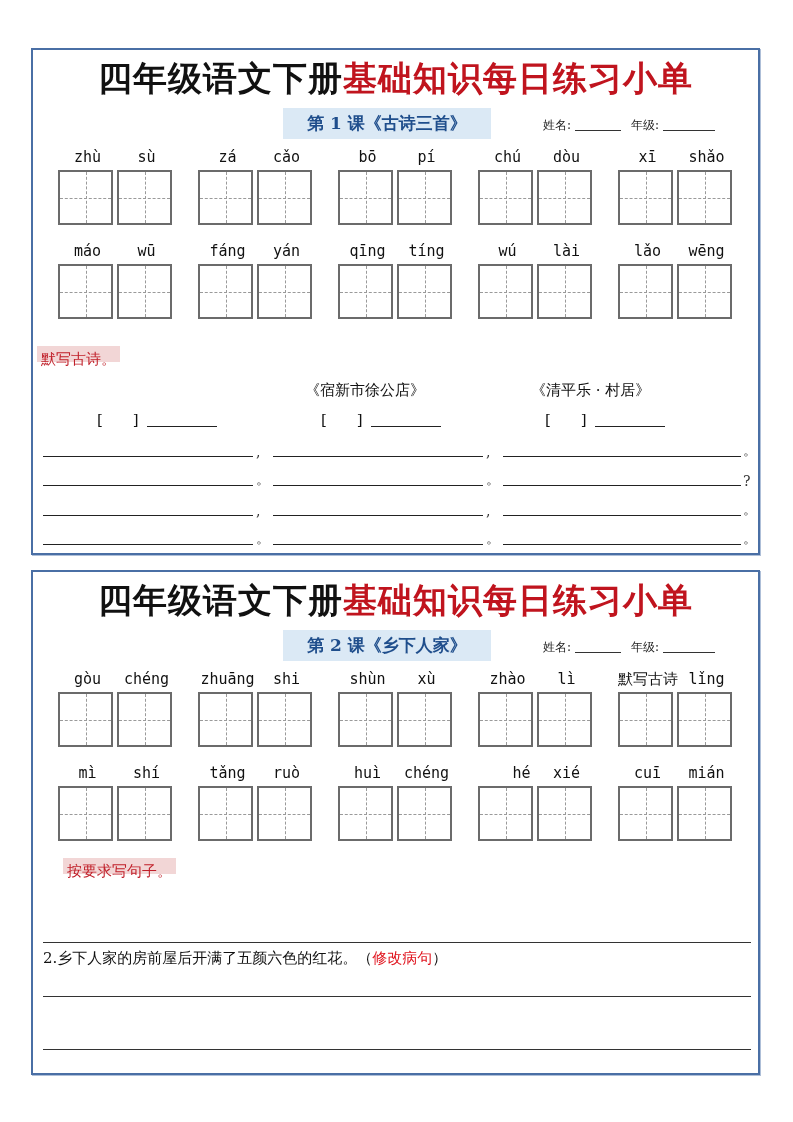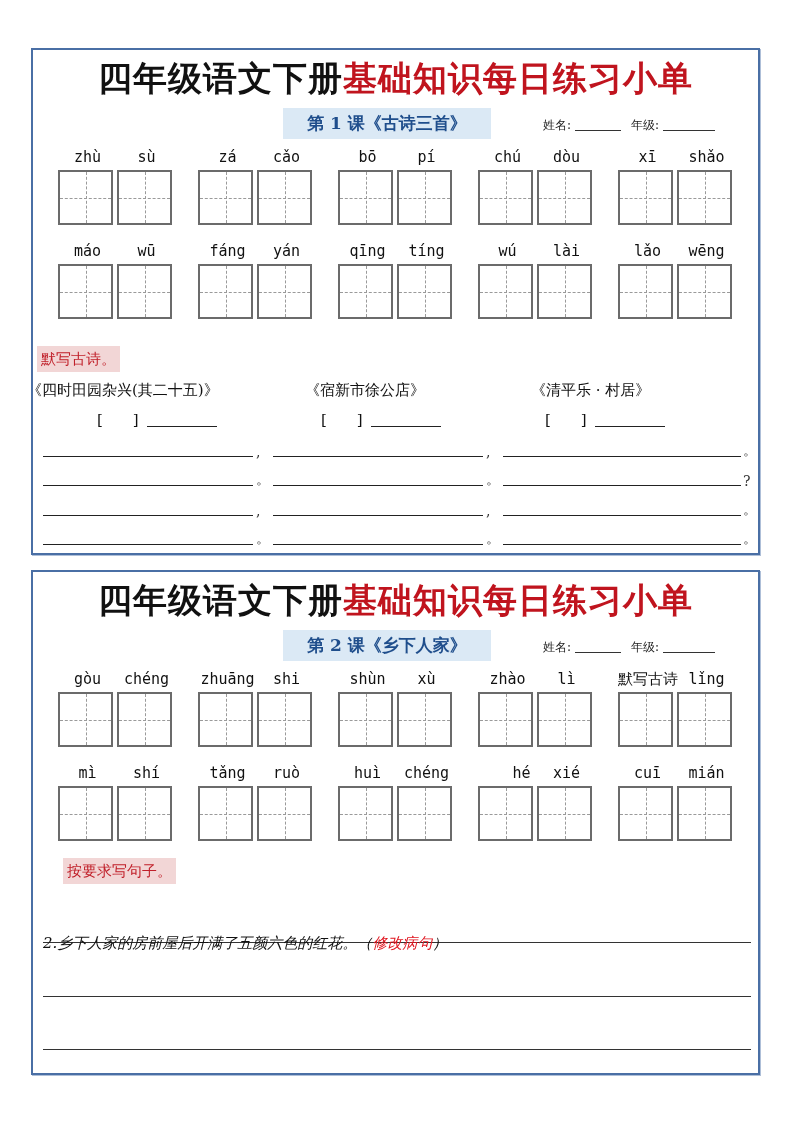--- a/index.html
+++ b/index.html
@@ -20,21 +20,21 @@
           font-family:"DejaVu Serif","Liberation Serif",serif; }
   .meta .blank { display:inline-block; width:46px; border-bottom:1px solid #333; margin:0 10px 0 4px; vertical-align:-2px; }
   .meta .blank.b2 { width:52px; margin-right:0; }
   .grid-row { position:absolute; left:25px; height:80px; }
   .group { position:absolute; top:0; width:118px; }
   .pinyin { position:absolute; top:0; width:59px; text-align:center; font-size:15px; color:#111; white-space:nowrap;
             font-family:"DejaVu Sans Mono","Liberation Mono",monospace; }
   .box { position:absolute; top:22px; width:55px; height:55px; border:2px solid #6b6b6b; box-sizing:border-box; background:#fff; }
   .box::before { content:""; position:absolute; left:50%; top:0; bottom:0; border-left:1px dashed #9a9a9a; }
   .box::after { content:""; position:absolute; top:50%; left:0; right:0; border-top:1px dashed #9a9a9a; }
-  .sec-label { position:absolute; left:4px; height:26px; line-height:26px; padding:0 4px; background:#f2d6d6;
+  .sec-label { position:absolute; left:4px; height:16px; line-height:26px; padding:0 4px; background:#f2d6d6;
                color:#c0202a; font-size:15px; font-family:"DejaVu Serif","Liberation Serif",serif; }
   .poem-title { position:absolute; top:331px; font-size:15px; white-space:nowrap; color:#111;
                 font-family:"DejaVu Serif","Liberation Serif",serif; }
   .author { position:absolute; top:361px; font-size:15px; white-space:nowrap; color:#111;
             font-family:"DejaVu Serif","Liberation Serif",serif; }
   .author .ab { display:inline-block; width:70px; border-bottom:1.5px solid #222; margin-left:8px; vertical-align:-2px; }
   .line-row { position:absolute; left:10px; width:712px; height:20px; }
   .seg { position:absolute; bottom:3px; border-bottom:1.5px solid #222; height:0; }
   .punct { position:absolute; bottom:0; font-size:14px; color:#333; font-family:"DejaVu Serif","Liberation Serif",serif; }
   .q-text { position:absolute; left:10px; font-size:15px; white-space:nowrap; color:#111;
@@ -115,21 +115,20 @@
     <div class="group" style="left:560px;">
       <span class="pinyin" style="left:0">lǎo</span>
       <span class="pinyin" style="left:59px">wēng</span>
       <div class="box" style="left:0"></div>
       <div class="box" style="left:59px"></div>
     </div>
   </div>
 
   <div class="sec-label" style="top:296px;">默写古诗。</div>
 
-  <div class="poem-title" style="left:-6px;">《四时田园杂兴(其二十五)》</div>
   <div class="poem-title" style="left:272px;">《宿新市徐公店》</div>
   <div class="poem-title" style="left:498px;">《清平乐 · 村居》</div>
 
   <div class="author" style="left:64px;"><span>[　　]</span><span class="ab"></span></div>
   <div class="author" style="left:288px;"><span>[　　]</span><span class="ab"></span></div>
   <div class="author" style="left:512px;"><span>[　　]</span><span class="ab"></span></div>
 
   <div class="line-row" style="top:390px;">
     <div class="seg" style="left:0;width:210px"></div>
       <span class="punct" style="left:213px">,</span>
@@ -236,19 +235,19 @@
       <span class="pinyin" style="left:59px">mián</span>
       <div class="box" style="left:0"></div>
       <div class="box" style="left:59px"></div>
     </div>
   </div>
 
   <div class="sec-label" style="top:286px;margin-left:26px;">按要求写句子。</div>
 
   <div class="ans-line" style="top:370px;"></div>
 
-  <div class="q-text" style="top:362px;font-style:italic;">
+  <div class="q-text" style="top:377px;">
     <span>2.乡下人家的房前屋后开满了五颜六色的红花。（</span><span class="req">修改病句</span><span>）</span>
   </div>
   <div class="ans-line" style="top:424px;"></div>
 
   <div class="ans-line" style="top:477px;"></div>
 </div>
 
 </body></html>

